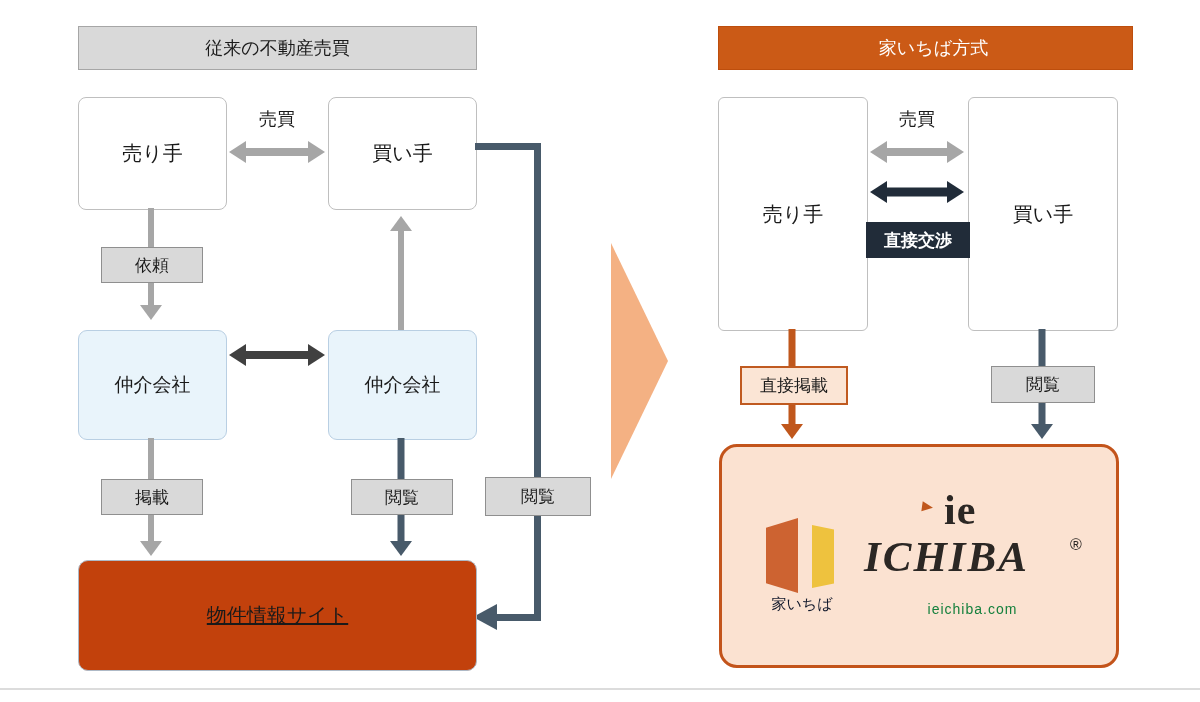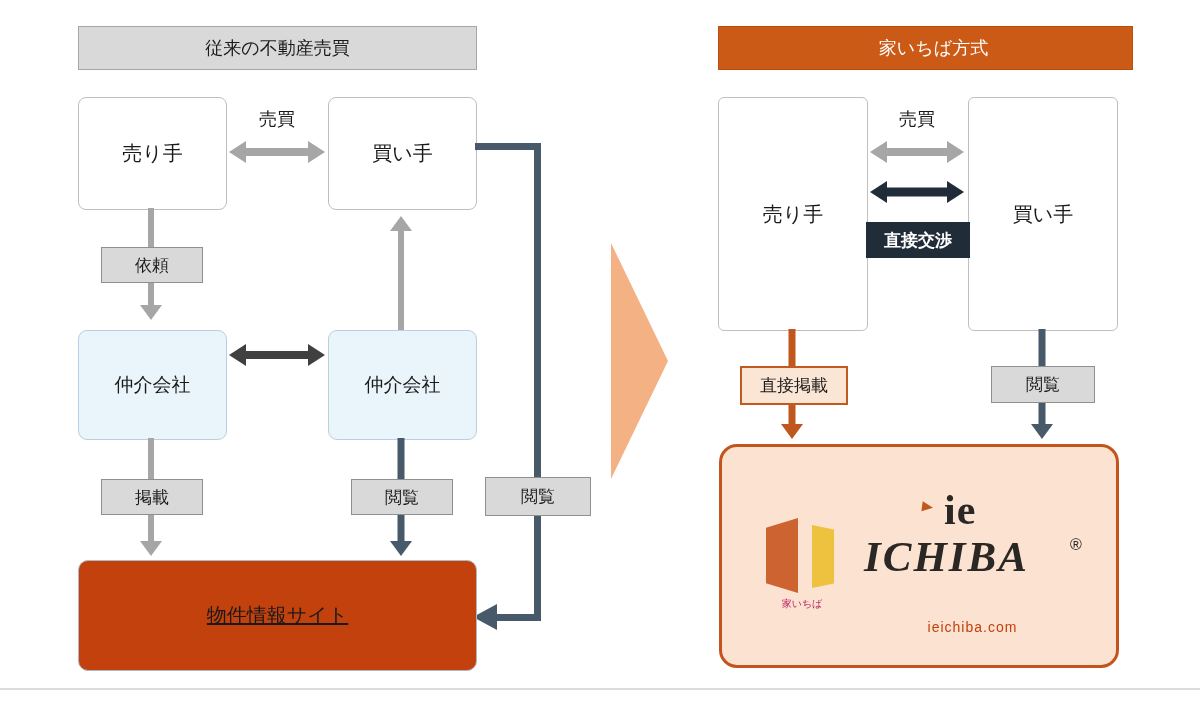--- a/index.html
+++ b/index.html
@@ -43,25 +43,25 @@
 
   .seg{background:#485a6a;}
   .head-left{width:0;height:0;border-top:13px solid transparent;border-bottom:13px solid transparent;border-right:24px solid #485a6a;}
 
   .big-tri{background:#f4b183;clip-path:polygon(0 0,100% 50%,0 100%);}
 
   
   .logo-box{background:#fbe2d1;border:3px solid #c3541b;border-radius:18px;}
   .door-orange{background:#cd6331;clip-path:polygon(0 13%,100% 0,100% 100%,0 87%);}
   .door-yellow{background:#eec23e;clip-path:polygon(0 0,100% 7%,100% 93%,0 100%);}
-  .door-caption{font-size:10px;color:#be185d;}
+  .door-caption{font-size:15px;color:#0f172a;}
   .brand-ie{font-family:"Liberation Serif","DejaVu Serif",serif;font-weight:700;font-size:42px;color:#2b2724;letter-spacing:1px;}
   .brand-main{font-family:"Liberation Serif","DejaVu Serif",serif;font-style:italic;font-weight:700;font-size:43px;color:#2b2724;letter-spacing:2px;}
   .brand-reg{font-size:16px;color:#2b2724;}
-  .brand-domain{font-size:14px;color:#c2410c;letter-spacing:1px;margin-top:18px;}
+  .brand-domain{font-size:14px;color:#15803d;letter-spacing:1px;}
   .ie-cursor{width:0;height:0;border-top:5px solid transparent;border-bottom:5px solid transparent;border-left:11px solid #c0571c;}
 
   .free-label{font-size:18px;color:#1a1a1a;}
   .divider{background:#dcdcdc;}
 </style>
 </head>
 <body>
 
 <div class="stage">
 

